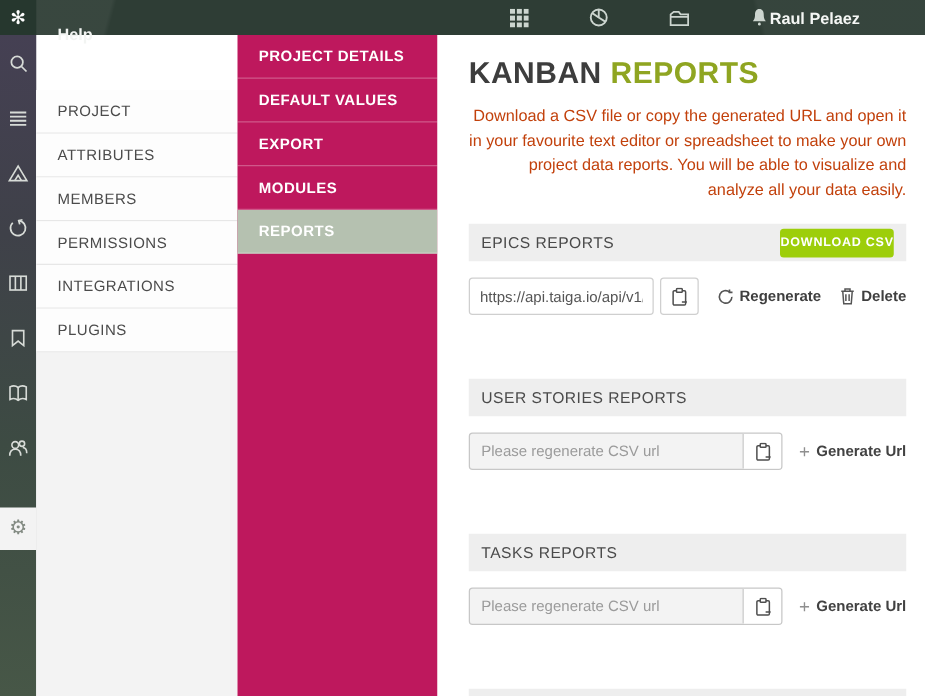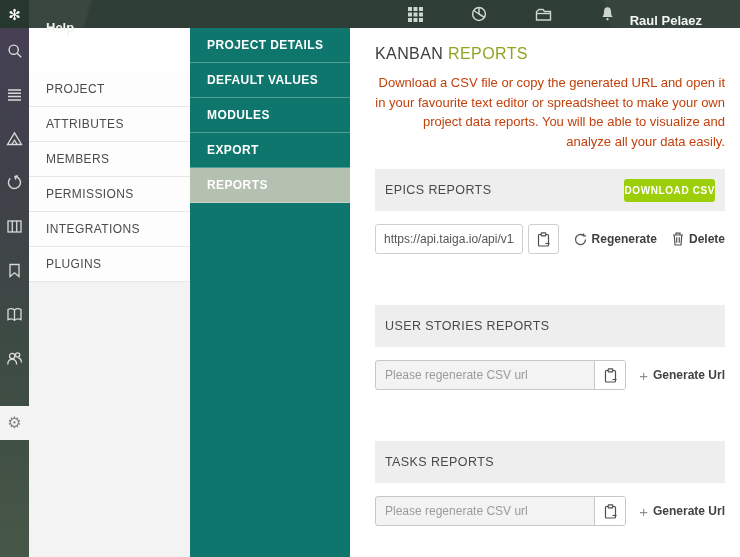--- a/index.html
+++ b/index.html
@@ -15,21 +15,21 @@
       linear-gradient(105deg, rgba(255,255,255,0.05) 12%, transparent 12.5%),
       linear-gradient(255deg, rgba(255,255,255,0.04) 18%, transparent 18.5%),
       #2e3d35;
     position:relative; color:#e8ece9;
   }
   .logo-box { width:29px; height:28px; background:#26372e; display:flex; align-items:center; justify-content:center; flex:0 0 29px; cursor:pointer; }
   .logo-glyph { color:#fff; font-size:15px; line-height:1; }
   .help-label { margin-left:17px; font-size:13px; font-weight:700; color:#f2f4f2; cursor:pointer;margin-top:26px; }
   .topbar-icons { position:absolute; left:406px; display:flex; align-items:center; gap:46px; }
   .topbar-icons .tb-icon { width:18px; height:18px; display:flex; align-items:center; justify-content:center; cursor:pointer; color:#ccd5cf; }
-  .topbar-right { margin-left:auto; display:flex; align-items:flex-end; gap:10px; }
+  .topbar-right { margin-left:auto; display:flex; align-items:center; gap:24px; }
   .user-name { font-size:13px; font-weight:700; color:#f4f6f4; cursor:pointer; }
   .avatar { width:28px; height:28px; flex:0 0 28px; cursor:pointer;
     background:
       radial-gradient(circle at 30% 25%, #f4b24a 0 18%, transparent 19%),
       radial-gradient(circle at 70% 60%, #District 0, transparent 0),
       linear-gradient(140deg, #e07a1f 0%, #a33d0e 45%, #45160a 100%);
   }
 
   
   .app { flex:1; display:flex; min-height:0; }
@@ -42,35 +42,35 @@
   .rail-icon svg { display:block; }
   .rail-active { width:29px; height:34px; background:#f3f3f3; display:flex; align-items:center; justify-content:center; margin-top:12px; cursor:pointer; }
   .gear-glyph { color:#828a82; font-size:16px; line-height:1; }
 
   
   .menu-col { width:161px; flex:0 0 161px; background:#f3f3f3; display:flex; flex-direction:column;margin-top:44px; }
   .menu-item { height:35px; background:#fdfdfd; border-bottom:1px solid #e7e7e7; display:flex; align-items:center;
     padding-left:17px; font-size:12px; letter-spacing:0.4px; color:#4b4b4b; cursor:pointer; }
 
   
-  .submenu-col { width:160px; flex:0 0 160px; background:#0f766e; display:flex; flex-direction:column; }
+  .submenu-col { width:160px; flex:0 0 160px; background:#be185d; display:flex; flex-direction:column; }
   .submenu-item { height:35px; border-bottom:1px solid rgba(255,255,255,0.28); display:flex; align-items:center;
     padding-left:17px; font-size:12px; font-weight:700; letter-spacing:0.4px; color:#fff; cursor:pointer; }
   .submenu-item.selected { background:#b5c1b0; }
 
   
   .main { flex:1; background:#fff; padding:17px 15px 0 25px; overflow:hidden; }
-  .page-title { font-size:16px; font-weight:400; letter-spacing:0.4px; color:#3d3d3d; }
+  .page-title { font-size:24px; font-weight:700; letter-spacing:0.4px; color:#3d3d3d; }
   .page-title .title-accent { color:#8fa521; }
   .page-subtitle { margin-top:7px; font-size:13px; color:#666; }
   .page-desc { margin-top:10px; font-size:13px; line-height:1.5; color:#c2410c; max-width:360px;text-align:right; }
 
   .section { margin-top:18px; }
   .section + .section { margin-top:51px; }
-  .section-bar { background:#eeeeee; height:42px; display:flex; align-items:center; justify-content:space-between; padding:0 10px; }
+  .section-bar { background:#eeeeee; height:30px; display:flex; align-items:center; justify-content:space-between; padding:0 10px; }
   .section-title { font-size:12.5px; letter-spacing:0.4px; color:#4a4a4a; }
   .btn-download { background:#9dce0a; border:none; color:#fff; font-family:inherit; font-size:10px; font-weight:700;
     letter-spacing:0.6px; height:23px; padding:0 0; border-radius:3px; cursor:pointer; }
 
   .csv-row { margin-top:13px; display:flex; align-items:center; }
   .url-input { flex:1; min-width:0; height:30px; border:1px solid #cfcfcf; border-radius:3px; padding:0 8px;
     font-family:inherit; font-size:12px; color:#555; background:#fff; }
   .copy-btn { width:31px; height:30px; flex:0 0 31px; margin-left:5px; background:#fff; border:1px solid #cfcfcf;
     border-radius:3px; display:flex; align-items:center; justify-content:center; cursor:pointer; color:#4e4e4e; }
   .row-link { display:flex; align-items:center; gap:5px; margin-left:15px; font-size:12px; font-weight:600;
@@ -217,24 +217,24 @@
     </div>
 
     <div class="submenu-col">
       <div class="submenu-item">
           <span>PROJECT DETAILS</span>
         </div>
       <div class="submenu-item">
           <span>DEFAULT VALUES</span>
         </div>
       <div class="submenu-item">
+          <span>EXPORT</span>
+        </div>
+      <div class="submenu-item">
           <span>MODULES</span>
-        </div>
-      <div class="submenu-item">
-          <span>EXPORT</span>
         </div>
       <div class="submenu-item selected">
           <span>REPORTS</span>
         </div>
     </div>
 
     <div class="main">
       <h1 class="page-title">
         <span>KANBAN</span>
         <span class="title-accent">REPORTS</span>

